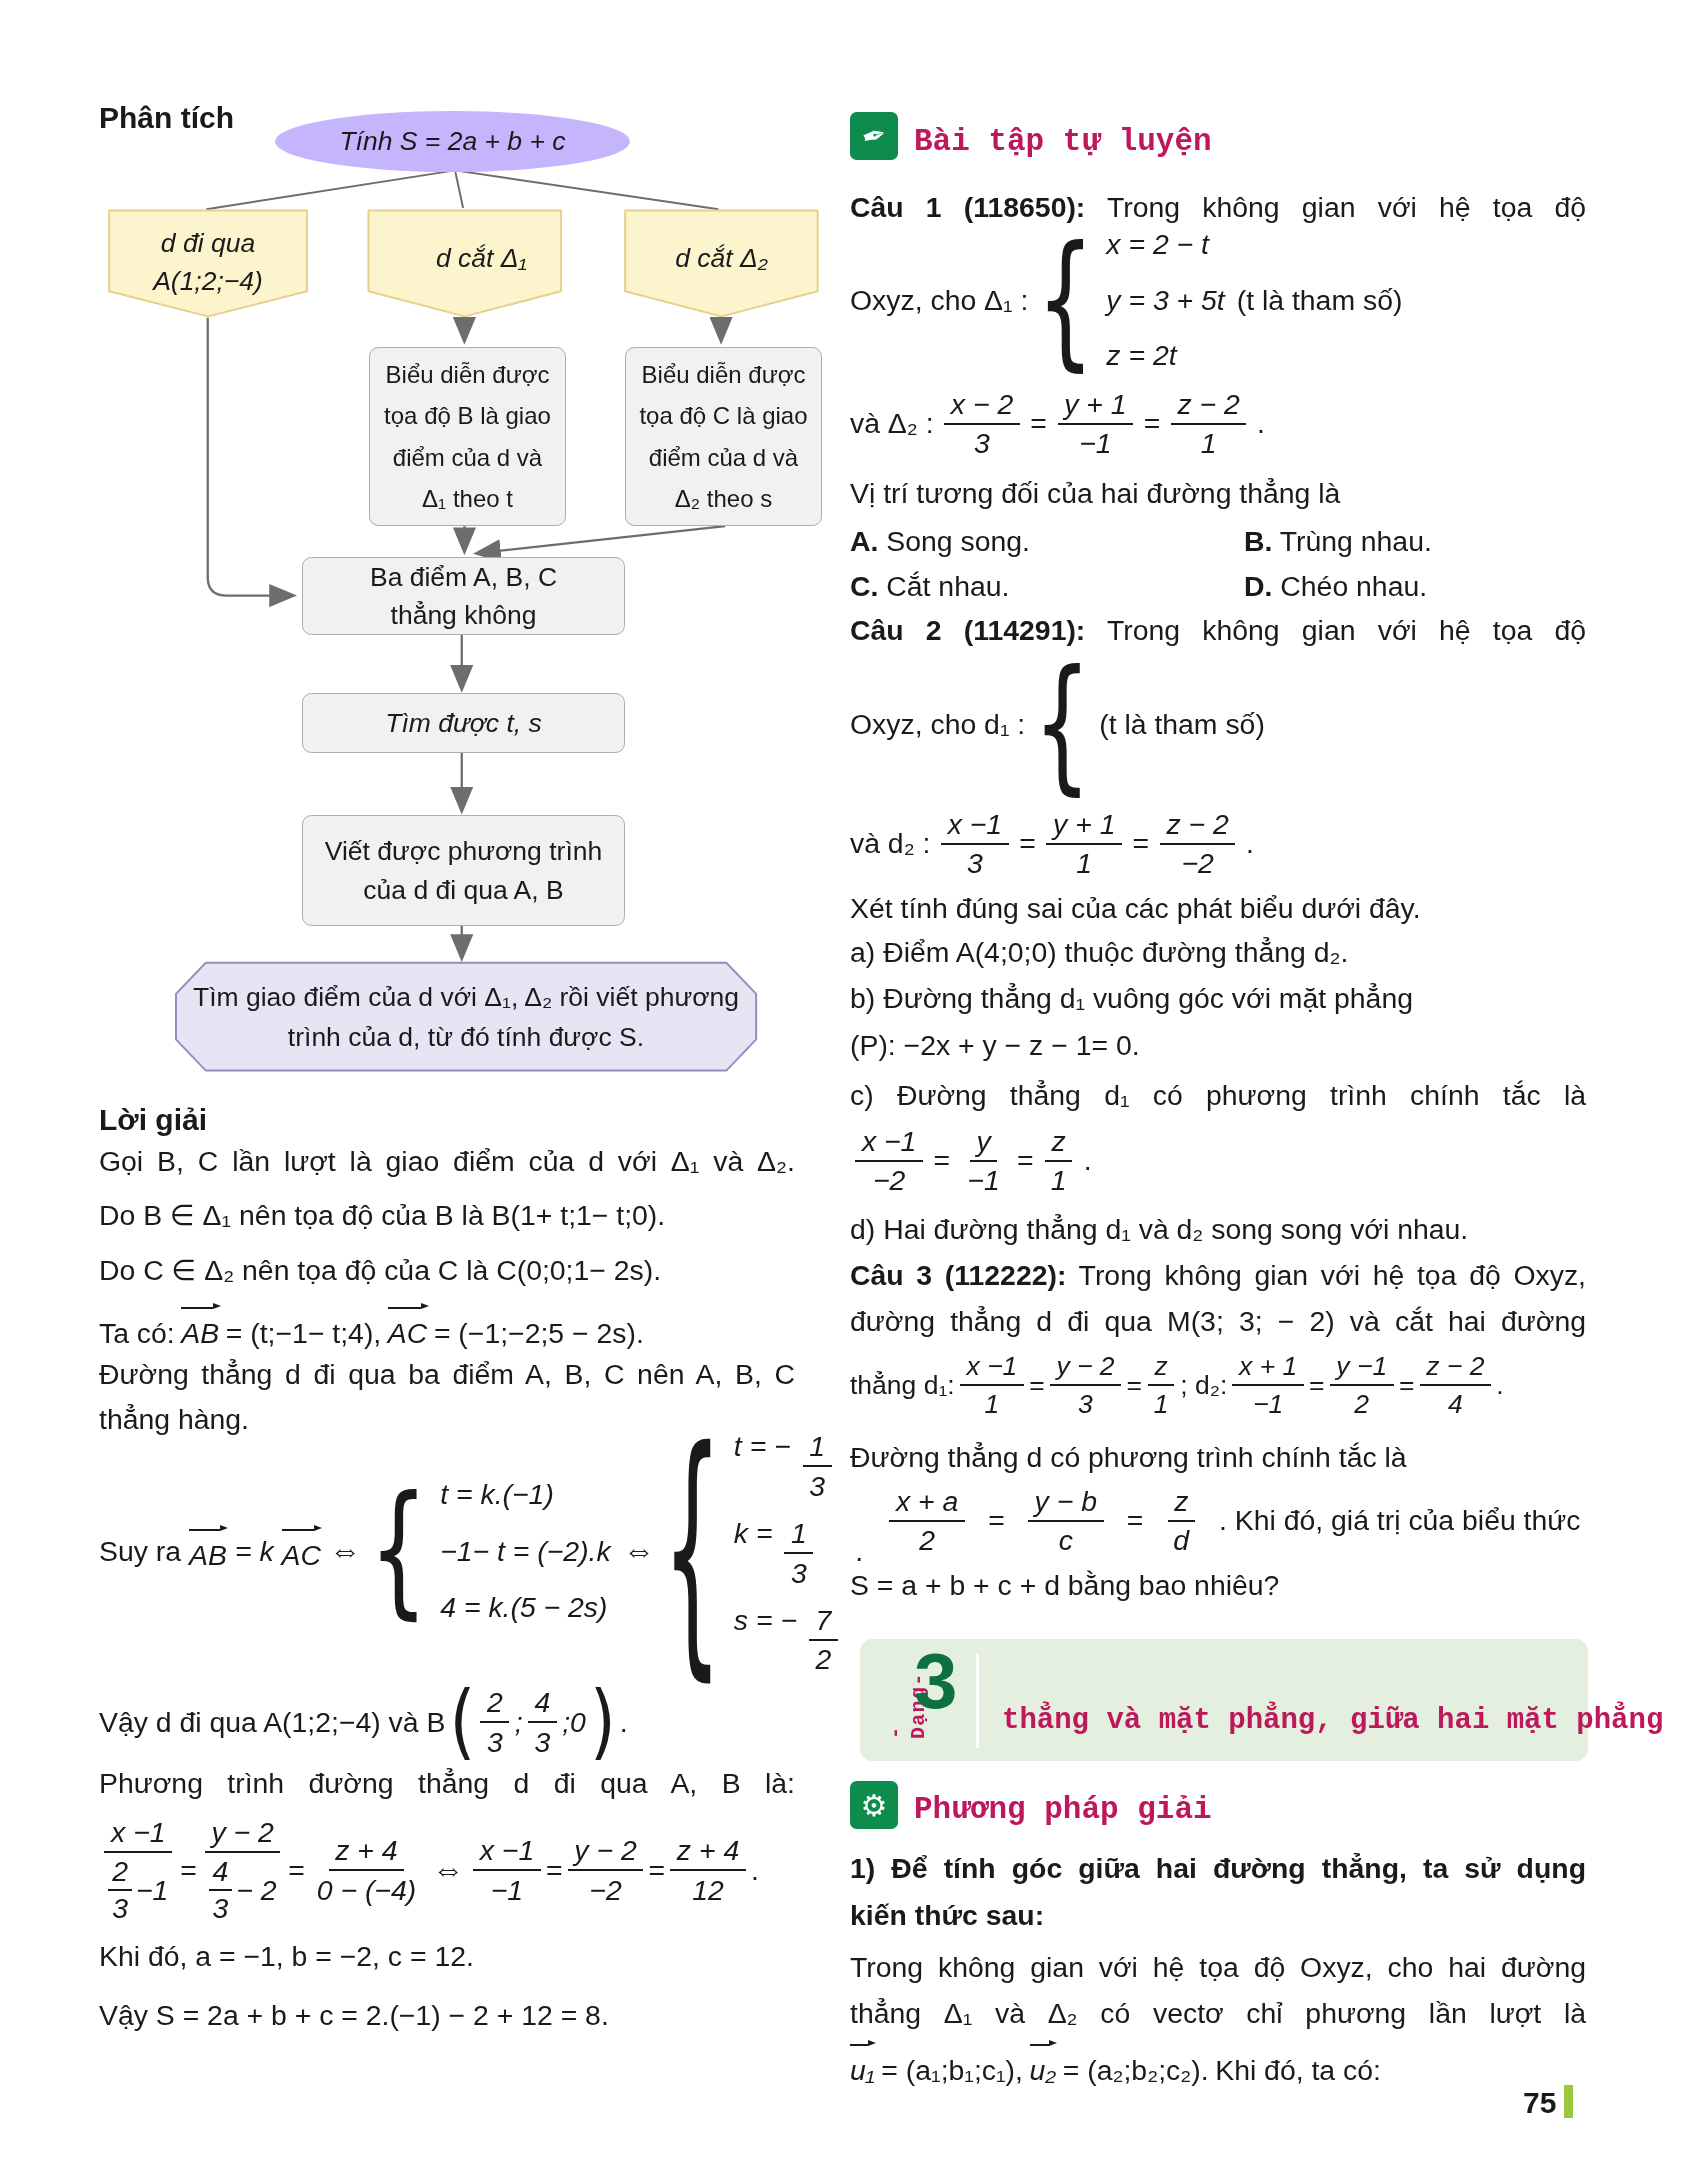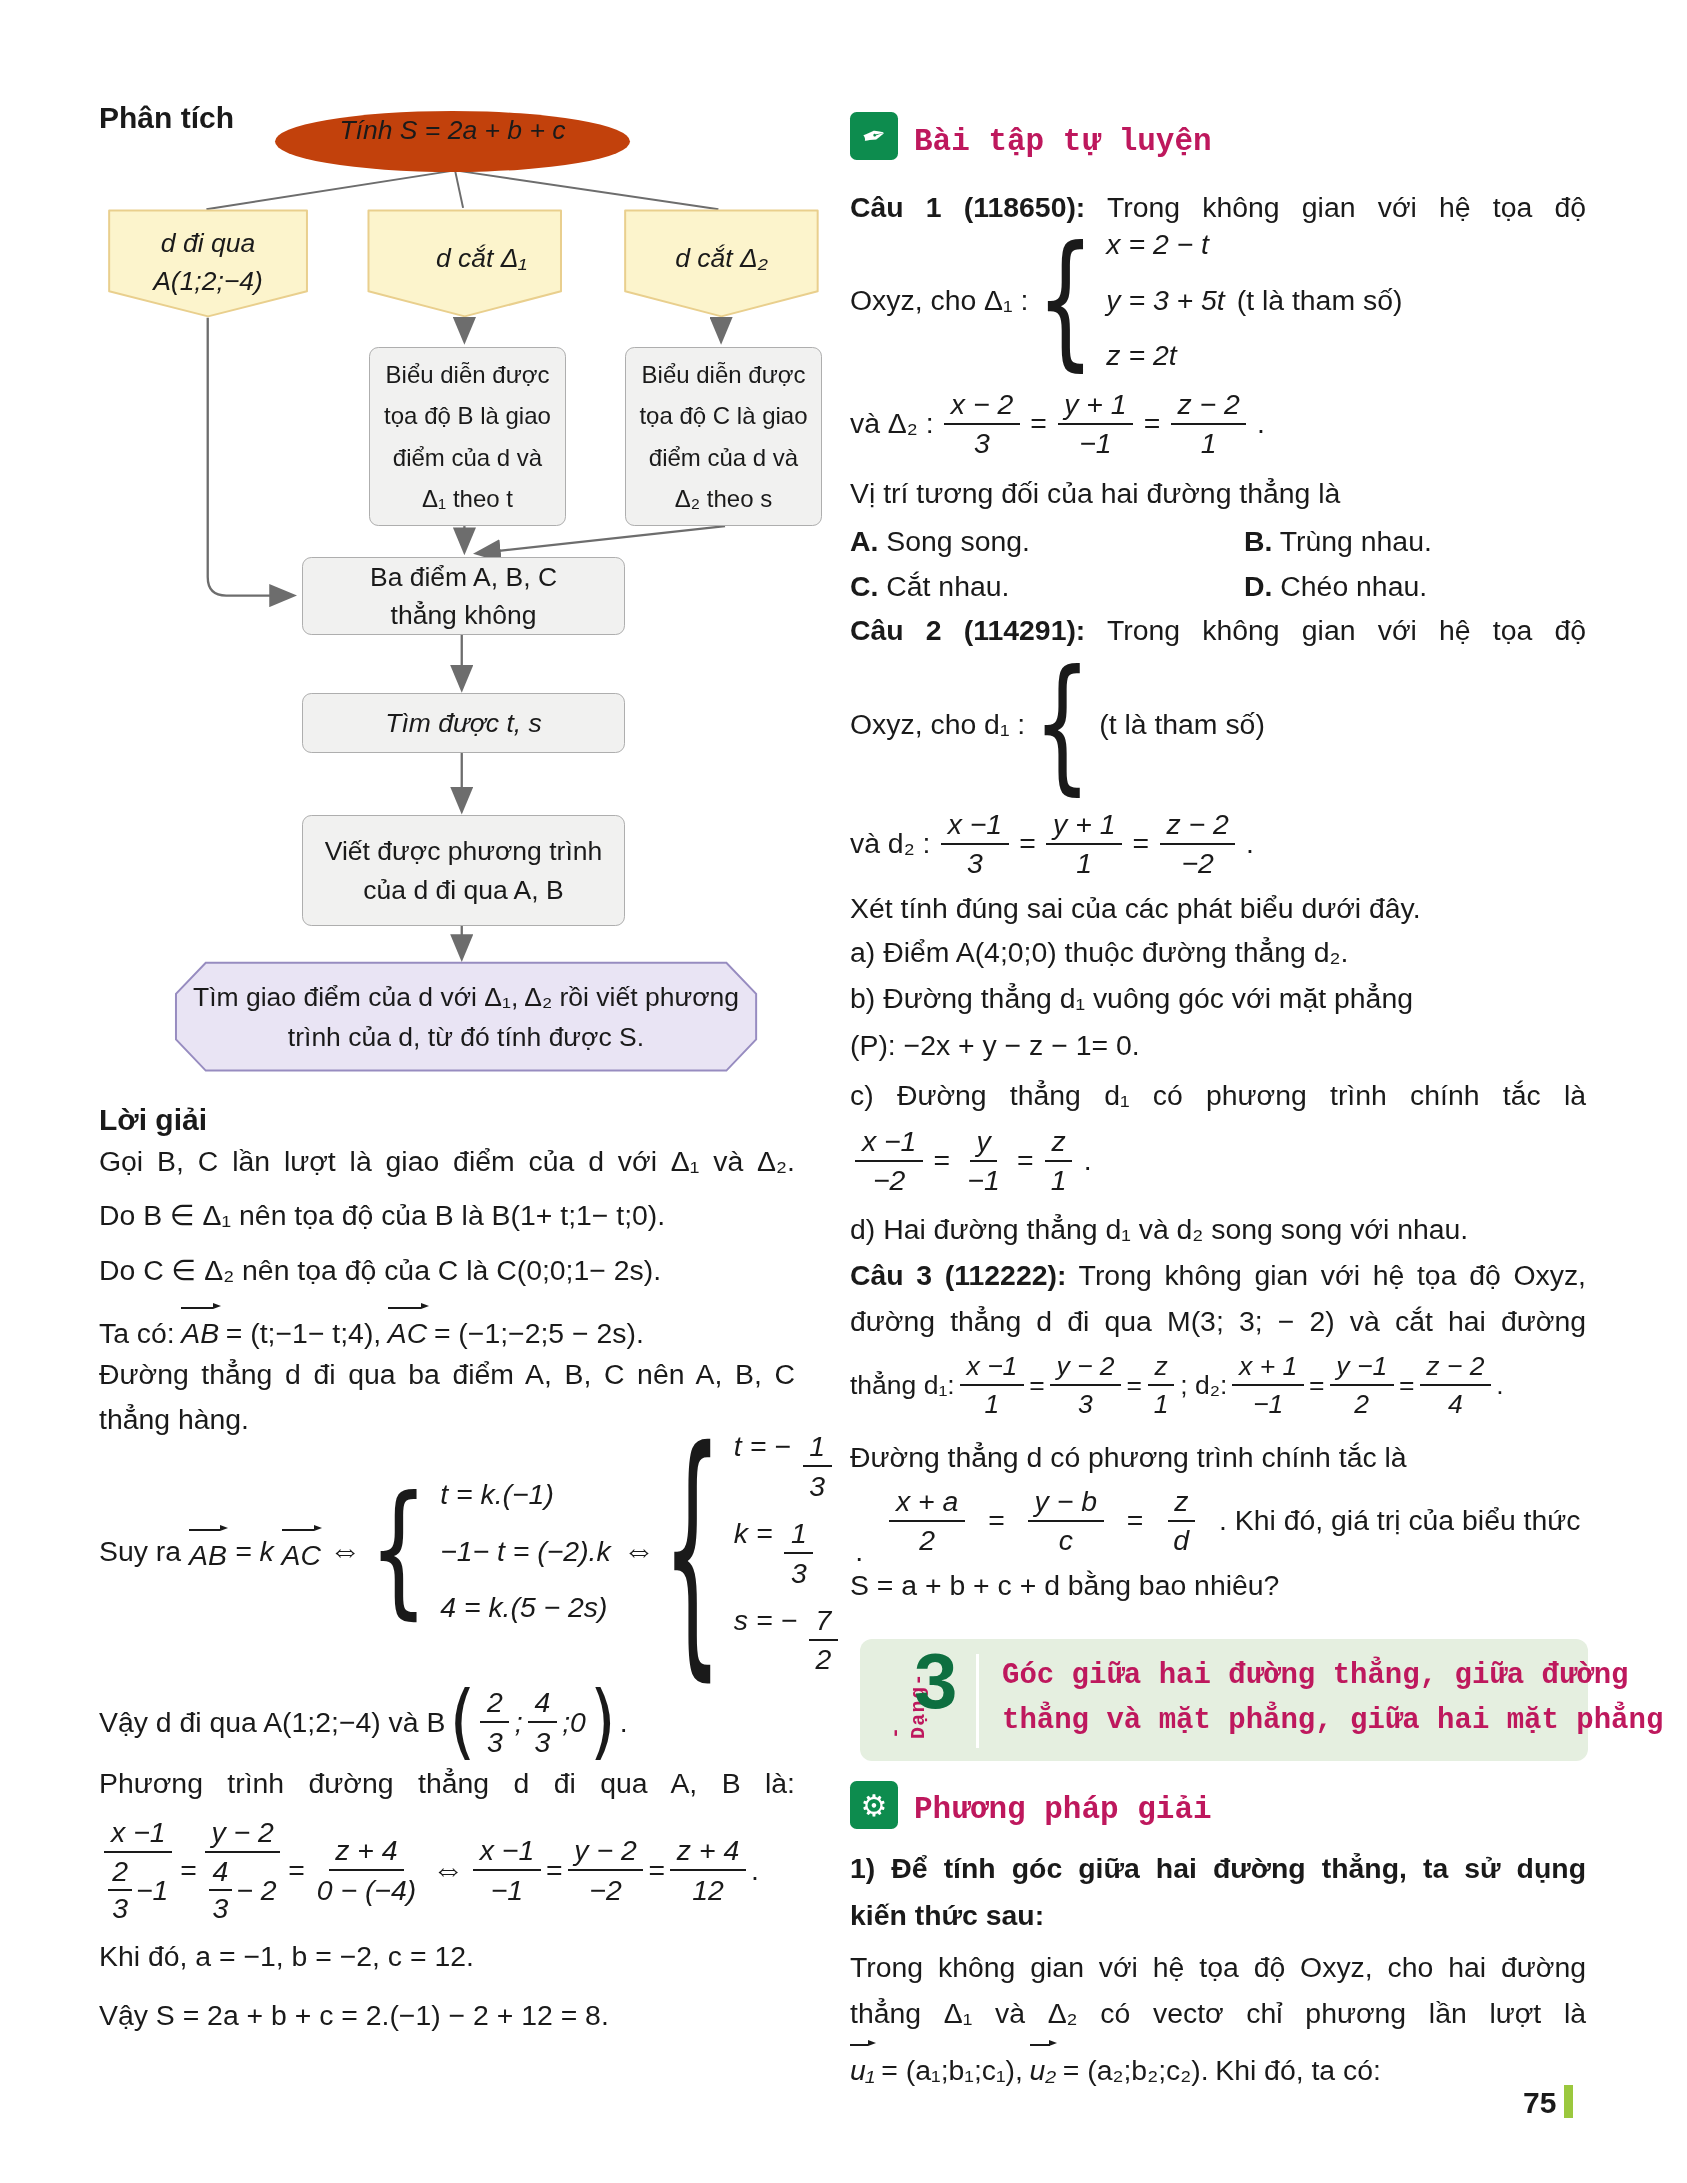--- a/index.html
+++ b/index.html
@@ -23,21 +23,21 @@
   .fr2 .d2{padding:3.3px 4px 0;line-height:1;}
   
   .brace{display:inline-block;font-weight:400;line-height:.85;font-family:"DejaVu Sans",sans-serif;}
   .bigp{display:inline-block;font-weight:400;line-height:.85;font-family:"DejaVu Sans",sans-serif;}
   .sysrows{display:inline-flex;flex-direction:column;align-items:flex-start;margin:0 4px;}
   
   .vec{position:relative;display:inline-block;font-style:italic;margin-top:9.3px;}
   .vec::before{content:"";position:absolute;left:0;right:6.6px;top:-8px;border-top:2px solid #1a1a1a;}
   .vec::after{content:"";position:absolute;right:-1.3px;top:-12.6px;width:0;height:0;border-left:8px solid #1a1a1a;border-top:3.3px solid transparent;border-bottom:3.3px solid transparent;}
   
-  .ellipse{background:#c2410c;border-radius:50%;display:flex;align-items:flex-start;justify-content:center;}
+  .ellipse{background:#c4b5fd;border-radius:50%;display:flex;align-items:center;justify-content:center;}
   .graybox{background:#f1f1f0;border:1.3px solid #aeaeae;border-radius:9.3px;display:flex;flex-direction:column;align-items:center;justify-content:center;text-align:center;}
   .nodetext{font-size:26.5px;line-height:1.45;text-align:center;}
   .icon-sq{width:48px;height:48px;background:#0d8c4e;border-radius:6.6px;display:flex;align-items:center;justify-content:center;color:#fff;}
   .banner{background:#e5efe0;border-radius:12px;}
   .center{text-align:center;}
 </style>
 </head>
 <body>
 
 <div class="abs t b" style="left:99px;top:98px;font-size:30px;">Phân tích</div>
@@ -375,21 +375,20 @@
       <span class="d">d</span>
     </span>
   <span class="t">. Khi đó, giá trị của biểu thức</span>
 </div>
 <div class="abs t" style="left:850px;top:1567px;">S = a + b + c + d bằng bao nhiêu?</div>
 
 <div class="abs banner" style="left:860px;top:1639px;width:728px;height:122px;">
   <div class="abs green b" style="left:24px;top:21px;height:79px;display:flex;align-items:center;writing-mode:vertical-rl;transform:rotate(180deg);font-size:20px;letter-spacing:1.3px;">-Dạng-</div>
   <div class="abs b" style="left:54px;top:-2.6px;font-size:78px;color:#0e6f40;">3</div>
   <div class="abs" style="left:116px;top:14.6px;width:3.3px;height:94px;background:#ffffff;"></div>
-  <div class="abs b green" style="left:142px;top:20px;font-size:29px;white-space:nowrap;">Góc giữa hai đường thẳng, giữa đường</div>
   <div class="abs b green" style="left:142px;top:65px;font-size:29px;white-space:nowrap;">thẳng và mặt phẳng, giữa hai mặt phẳng</div>
 </div>
 
 <div class="abs icon-sq" style="left:850px;top:1781px;">
   <span style="font-size:30px;font-family:'DejaVu Sans',sans-serif;">⚙</span>
 </div>
 <div class="abs t b green" style="left:914px;top:1790px;font-size:31px;">Phương pháp giải</div>
 <div class="abs t b j" style="left:850px;top:1850px;width:736px;">1) Để tính góc giữa hai đường thẳng, ta sử dụng</div>
 <div class="abs t b" style="left:850px;top:1897px;">kiến thức sau:</div>
 <div class="abs t j" style="left:850px;top:1949px;width:736px;">Trong không gian với hệ tọa độ Oxyz, cho hai đường</div>

